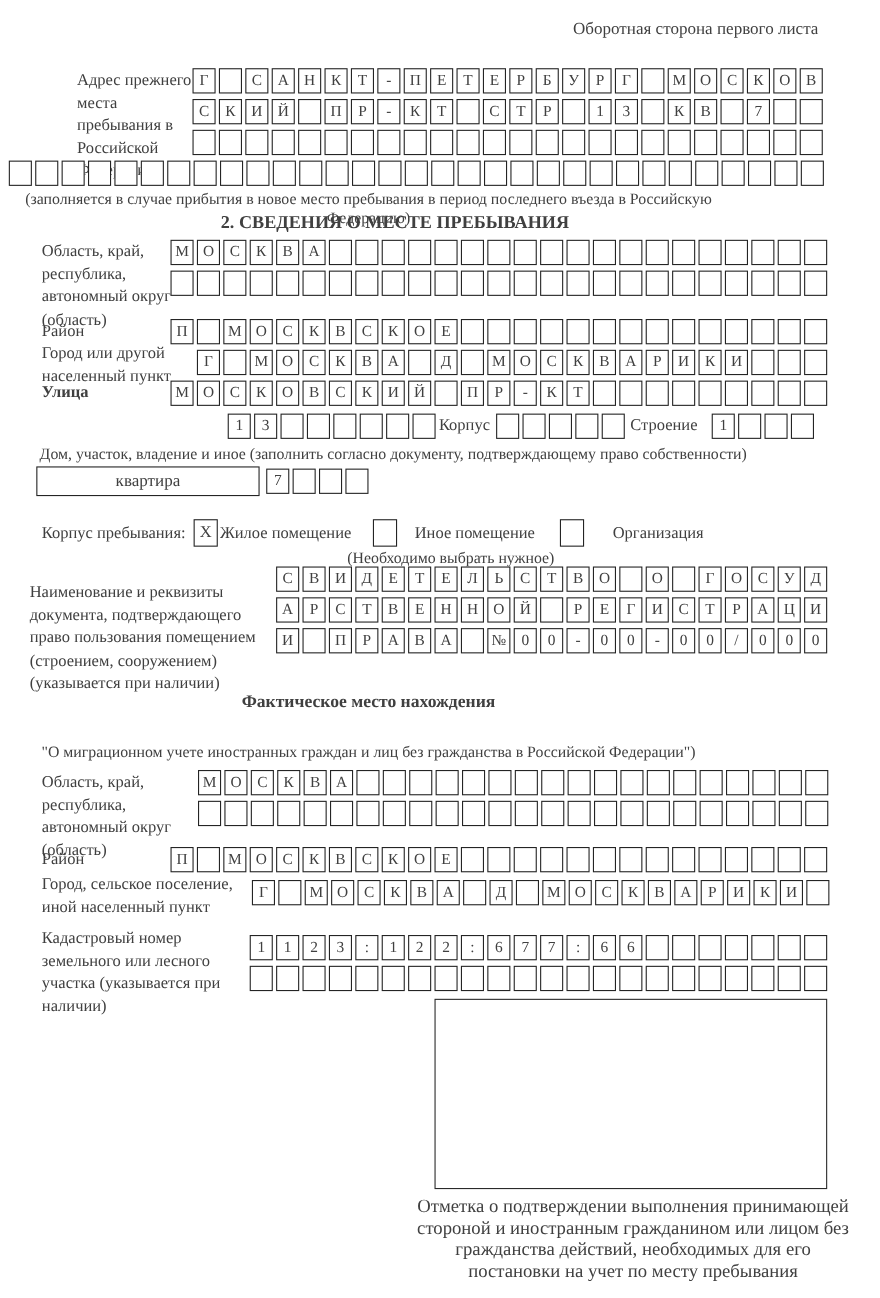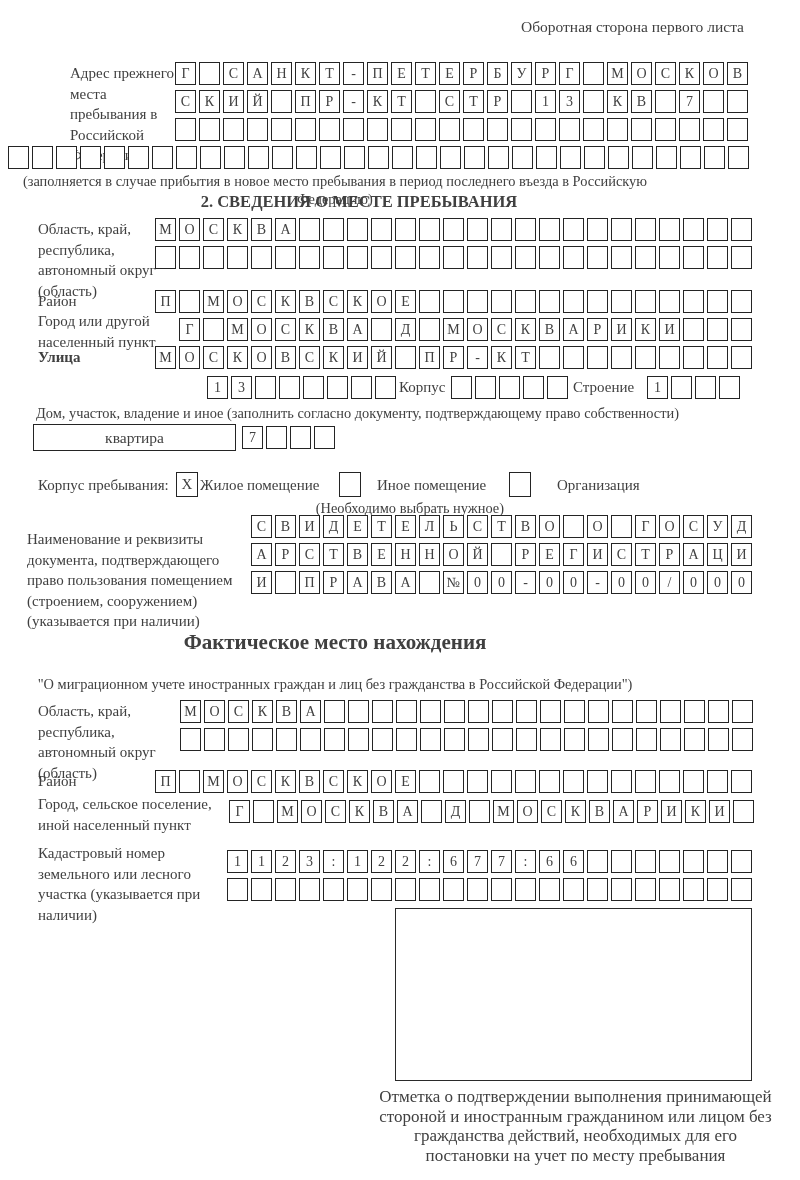--- a/index.html
+++ b/index.html
@@ -403,21 +403,21 @@
       <span class="cell">0</span>
       <span class="cell">-</span>
       <span class="cell">0</span>
       <span class="cell">0</span>
       <span class="cell">/</span>
       <span class="cell">0</span>
       <span class="cell">0</span>
       <span class="cell">0</span>
     </div>
 
-  <div class="abs ctr bold" style="top:630px;font-size:21px;">Фактическое место нахождения</div>
+  <div class="abs ctr bold" style="top:630px;font-size:16px;">Фактическое место нахождения</div>
   <div class="abs ctr note" style="top:675px;">"О миграционном учете иностранных граждан и лиц без гражданства в Российской Федерации")</div>
 
   <div class="abs lbl" style="top:701px;left:38px;width:150px;">Область, край, республика, автономный округ (область)</div>
   <div class="abs cellrow" style="top:700px;left:180px;">
       <span class="cell">М</span>
       <span class="cell">О</span>
       <span class="cell">С</span>
       <span class="cell">К</span>
       <span class="cell">В</span>
       <span class="cell">А</span>

